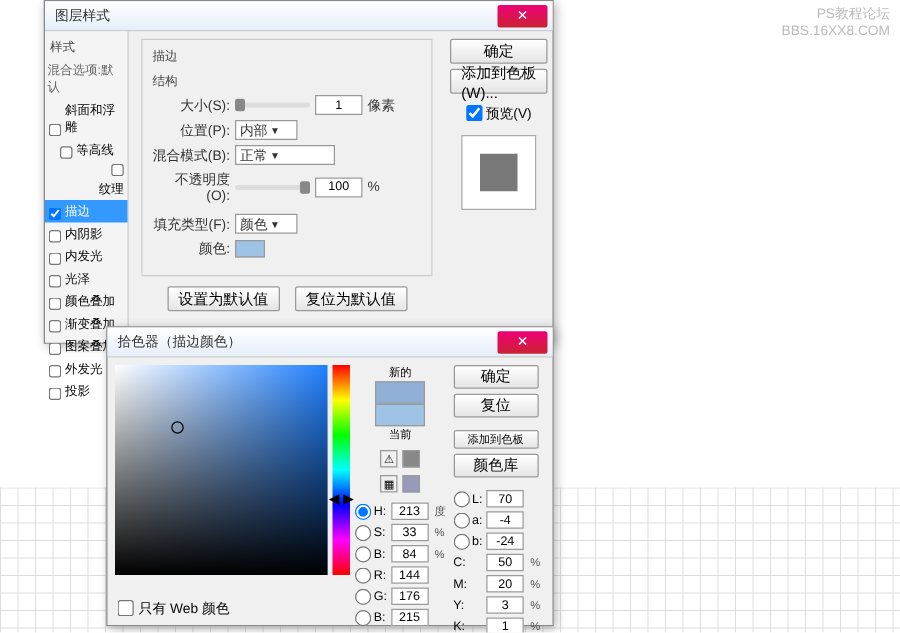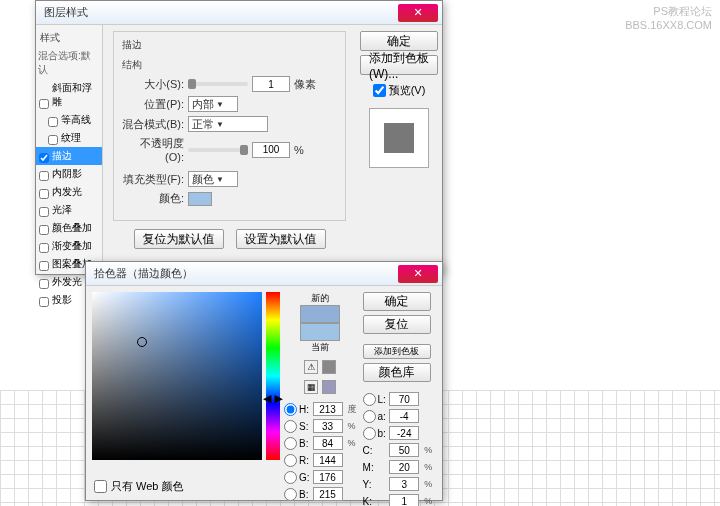--- a/index.html
+++ b/index.html
@@ -77,21 +77,21 @@
       <div class="sidebar-sub">混合选项:默认</div>
       <div id="sb-items">
           <div class="sb-item">
             <input type="checkbox" style="">
             <span>斜面和浮雕</span>
           </div>
           <div class="sb-item" style="padding-left: 12px;">
             <input type="checkbox" style="">
             <span>等高线</span>
           </div>
-          <div class="sb-item" style="padding-left: 12px;">
+          <div class="sb-item" style="padding-left: 12px; flex-direction: column;">
             <input type="checkbox" style="">
             <span>纹理</span>
           </div>
           <div class="sb-item active">
             <input type="checkbox" checked="" style="">
             <span>描边</span>
           </div>
           <div class="sb-item">
             <input type="checkbox" style="">
             <span>内阴影</span>
@@ -166,22 +166,22 @@
               <span>颜色</span>
               <span class="arr">▼</span>
             </div>
         </div>
         <div class="row">
           <span class="lbl">颜色:</span>
           <div class="swatch" id="swatch1" style="background: rgb(159, 195, 228);"></div>
         </div>
       </div>
       <div class="btnrow">
+        <div class="btn">设置为默认值</div>
         <div class="btn">复位为默认值</div>
-        <div class="btn">设置为默认值</div>
       </div>
     </div>
     <div class="rightcol">
       <div class="btn">确定</div>
       <div class="btn">添加到色板(W)...</div>
       <label style="display:flex;align-items:center;gap:3px;font-size:10px;margin-top:4px">
           <input type="checkbox" checked="" style="">
           <span>预览(V)</span>
         </label>
       <div class="preview-box">

